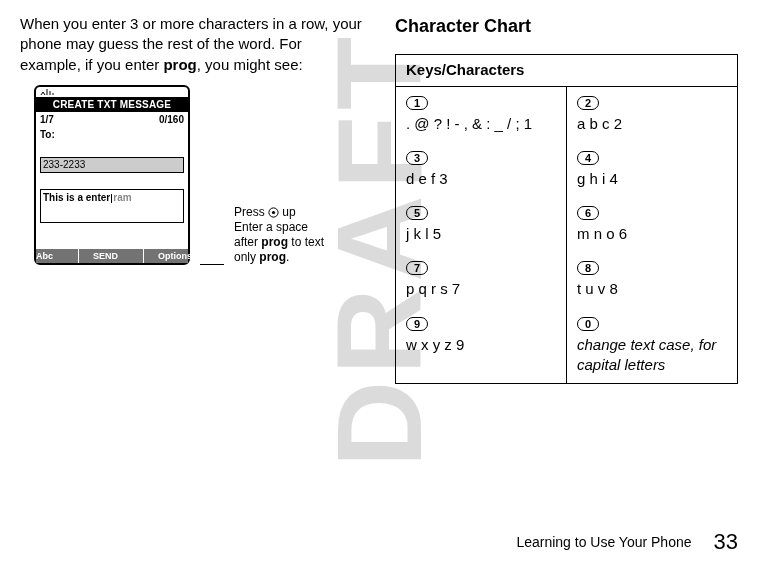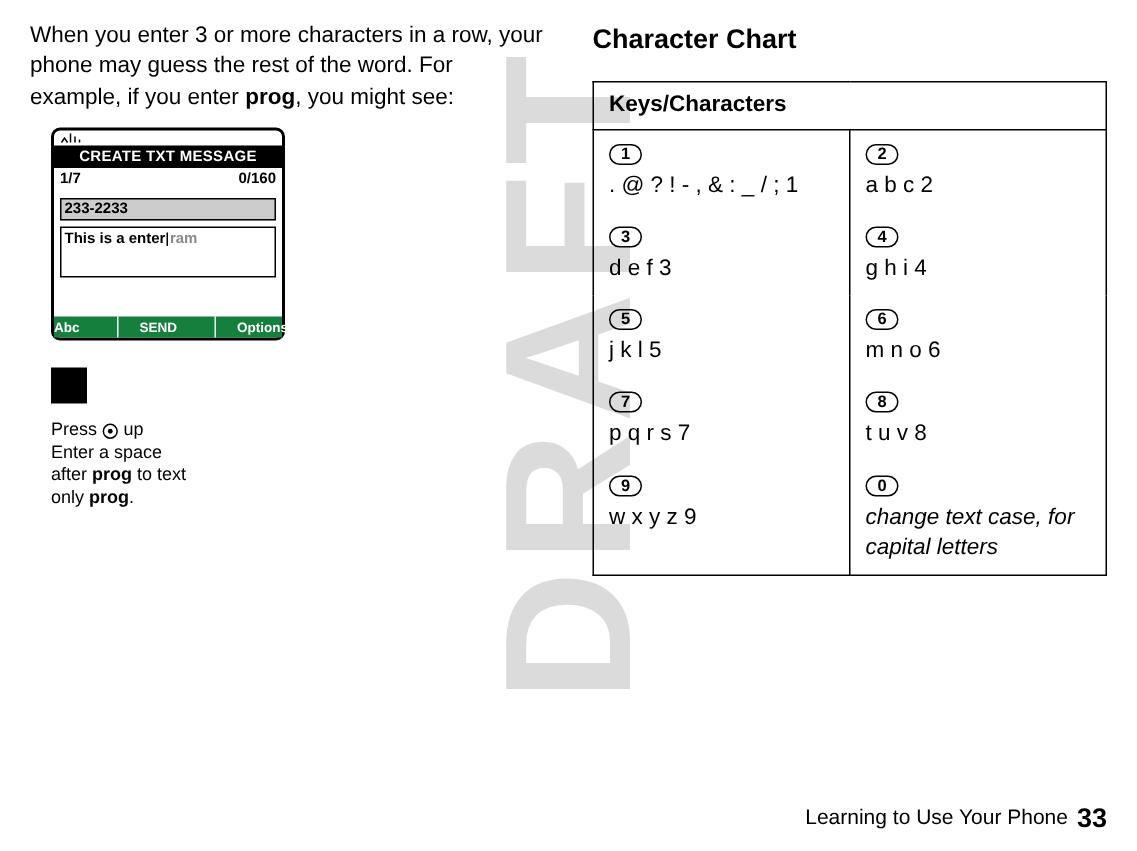--- a/index.html
+++ b/index.html
@@ -27,51 +27,51 @@
     user-select: none;
   }
   .cols { display: flex; gap: 32px; }
   .col { flex: 1; min-width: 0; }
   .col h2 { font-size: 18px; font-weight: 600; margin-bottom: 16px; }
   .condensed { font-family: "Arial Narrow","Helvetica Condensed",sans-serif; font-weight: 700; }
   .bold-inline { font-weight: 700; }
   .italic { font-style: italic; margin-top: 25px; }
 
   
-  .phone-wrap { display: flex; gap: 10px; margin: 10px 0 14px 14px; align-items: flex-start; flex-direction: column; }
+  .phone-wrap { display: flex; gap: 10px; margin: 10px 0 14px 14px; align-items: flex-end; }
   .phone {
     width: 156px;
     border: 2px solid #000;
     border-radius: 6px;
     font-size: 10px;
     background: #fff;
   }
   .phone-status { height: 10px; display:flex; align-items:center; padding:0 4px; }
   .phone-title { background:#000; color:#fff; text-align:center; font-family:"Arial Narrow",sans-serif; font-weight:700; font-size:10px; padding:1px 0; letter-spacing:0.2px;}
   .phone-sub { display:flex; justify-content:space-between; font-family:"Arial Narrow",sans-serif; font-weight:700; padding:1px 4px; font-size:10px;}
   .phone-to { font-family:"Arial Narrow",sans-serif; font-weight:700; padding:0 4px; font-size:10px;}
-  .phone-field { margin:4px 4px; border:1px solid #000; background:#ccc; font-family:"Arial Narrow",sans-serif; font-weight:700; padding:0 2px; font-size:10px;}
+  .phone-field { margin:16px 4px; border:1px solid #000; background:#ccc; font-family:"Arial Narrow",sans-serif; font-weight:400; padding:0 2px; font-size:10px;}
   .phone-msgbox { margin:1px 4px 26px 4px; border:1px solid #000; min-height:34px; padding:1px 2px; font-family:"Arial Narrow",sans-serif; font-weight:700; font-size:10px; position:relative;}
   .phone-cursor { display:inline-block; width:1px; height:9px; background:#000; vertical-align:middle; margin:0 1px;}
-  .phone-softkeys { display:flex; background:#15803d; color:#fff; font-family:"Arial Narrow",sans-serif; font-weight:700; font-size:9px;gap:25px; }
+  .phone-softkeys { display:flex; background:#737373; color:#fff; font-family:"Arial Narrow",sans-serif; font-weight:700; font-size:9px;gap:25px; }
   .phone-softkeys > div { flex:1; text-align:center; padding:1px 0;}
   .phone-softkeys > div + div { border-left:1px solid #fff;padding-left:14px; }
   .leader { width:24px; height:1px; background:#000; margin-top:8px; flex:0 0 24px; }
   .callout { font-size:12px; line-height:1.25; width:140px; }
   .navcircle { display:inline-block; vertical-align:middle; }
 
   
   table.kchar { border-collapse: collapse; width: 100%; margin-top: 6px; }
   table.kchar td { border-left:1.5px solid #000; border-right:1.5px solid #000; padding: 5px 10px 8px 10px; vertical-align: top; font-size: 15px; width:50%; }
   table.kchar tr.hdr td { border-top:1.5px solid #000; border-bottom:1.5px solid #000; font-weight:700; padding:5px 10px; }
   table.kchar tr.last td { border-bottom:1.5px solid #000; }
   .keyicon { display:inline-block; border:1.4px solid #000; border-radius:8px; min-width:22px; height:14px; line-height:12px; text-align:center; font-size:11px; font-weight:700; padding:0 3px; margin-bottom:4px; }
 
-  .footer { position:absolute; bottom:10px; right:20px; font-size:14px; display:flex; align-items:center; gap:6px;}
-  .footer .pg { font-weight:700; font-size:18px; }
+  .footer { position:absolute; bottom:10px; right:20px; font-size:14px; display:flex; align-items:center; gap:22px;}
+  .footer .pg { font-weight:400; font-size:22px; }
 </style>
 </head>
 <body>
 
 <div class="watermark">DRAFT</div>
 
 <div class="cols">
 
   <div class="col">
     <p>
@@ -83,20 +83,21 @@
         <div class="phone-status">
           <svg width="20" height="8" viewBox="0 0 20 8">
               <path d="M1 7 L3 4 L5 7 M7 7 L7 1 M10 7 L10 3 M13 7 L13 5" stroke="#000" stroke-width="1" fill="none"></path>
             </svg>
         </div>
         <div class="phone-title">CREATE TXT MESSAGE</div>
         <div class="phone-sub">
           <span>1/7</span>
           <span>0/160</span>
         </div>
+        <div class="phone-to">To:</div>
         <div class="phone-field">233-2233</div>
         <div class="phone-msgbox">
           <span>This is a enter</span><span class="phone-cursor"></span><span style="color:#888">ram</span>
         </div>
         <div class="phone-softkeys">
           <div>Abc</div>
           <div>SEND</div>
           <div>Options</div>
         </div>
       </div>

